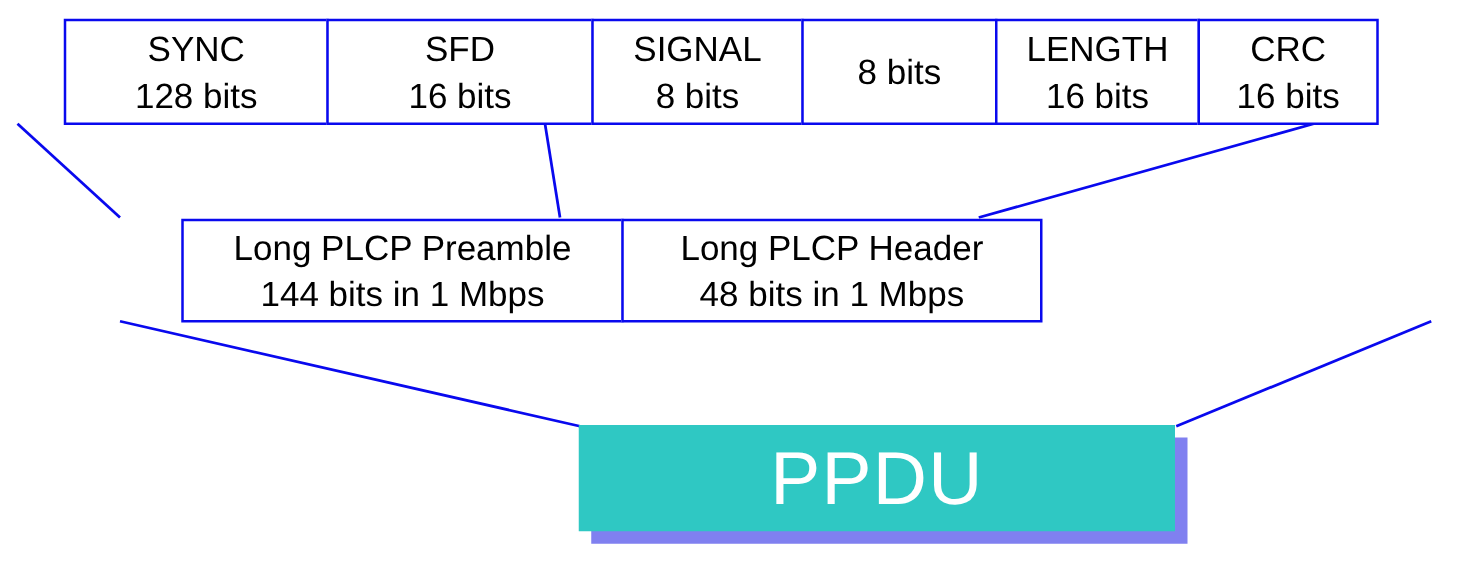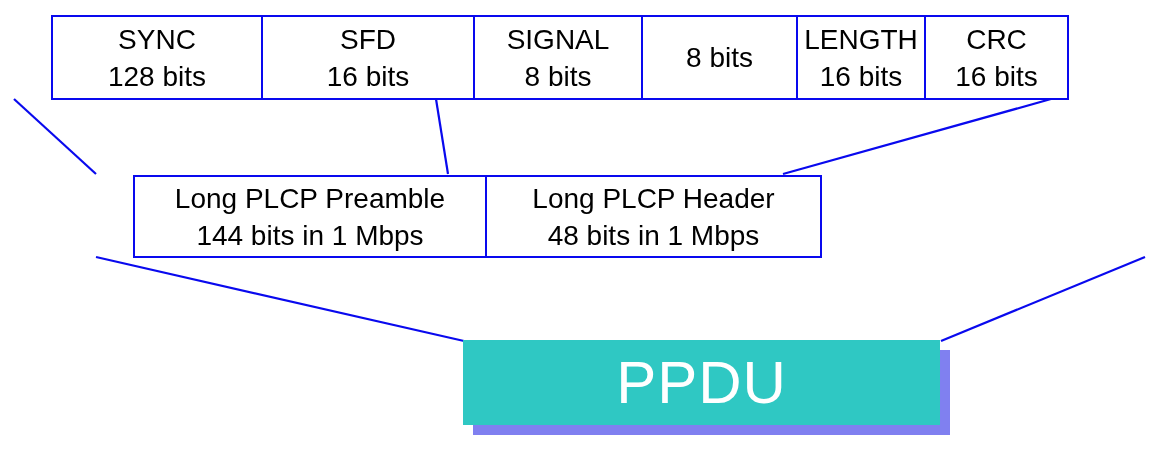--- a/index.html
+++ b/index.html
@@ -41,21 +41,21 @@
     display: flex;
     flex-direction: column;
     justify-content: center;
     align-items: center;
     text-align: center;
     color: var(--text-black, #000000);
     font-size: 28px;
     line-height: 37px;
     white-space: nowrap;
   }
-  .row-mid .cell { height: 83px; }
+  .row-mid .cell { height: 83px; margin-left: 12px; }
   .cell + .cell { margin-left: -2px; }
   .ppdu-shadow {
     position: absolute;
     left: 473px;
     top: 350px;
     width: 477px;
     height: 85px;
     background: var(--ppdu-shadow, #8080f0);
     z-index: 1;
   }
@@ -97,21 +97,21 @@
       <div>SFD</div>
       <div>16 bits</div>
     </div>
     <div class="cell" style="width:170px">
       <div>SIGNAL</div>
       <div>8 bits</div>
     </div>
     <div class="cell" style="width:157px">
       <div>8 bits</div>
     </div>
-    <div class="cell" style="width:130px">
+    <div class="cell" style="width:164px">
       <div>LENGTH</div>
       <div>16 bits</div>
     </div>
     <div class="cell" style="width:145px">
       <div>CRC</div>
       <div>16 bits</div>
     </div>
   </div>
 
   <div class="row row-mid">

